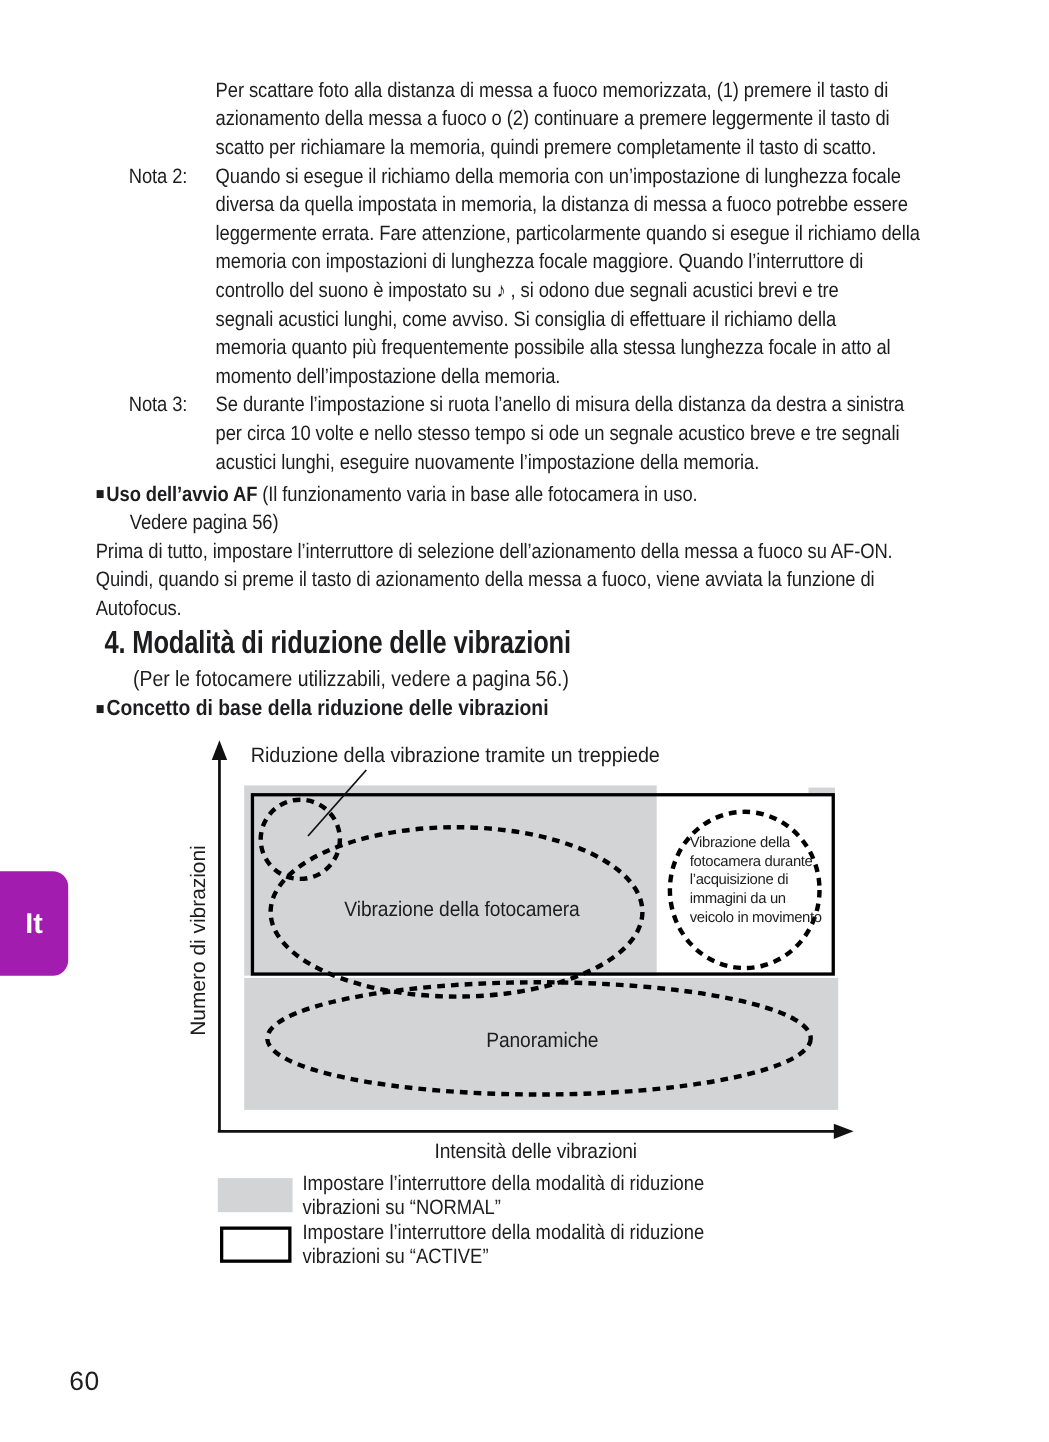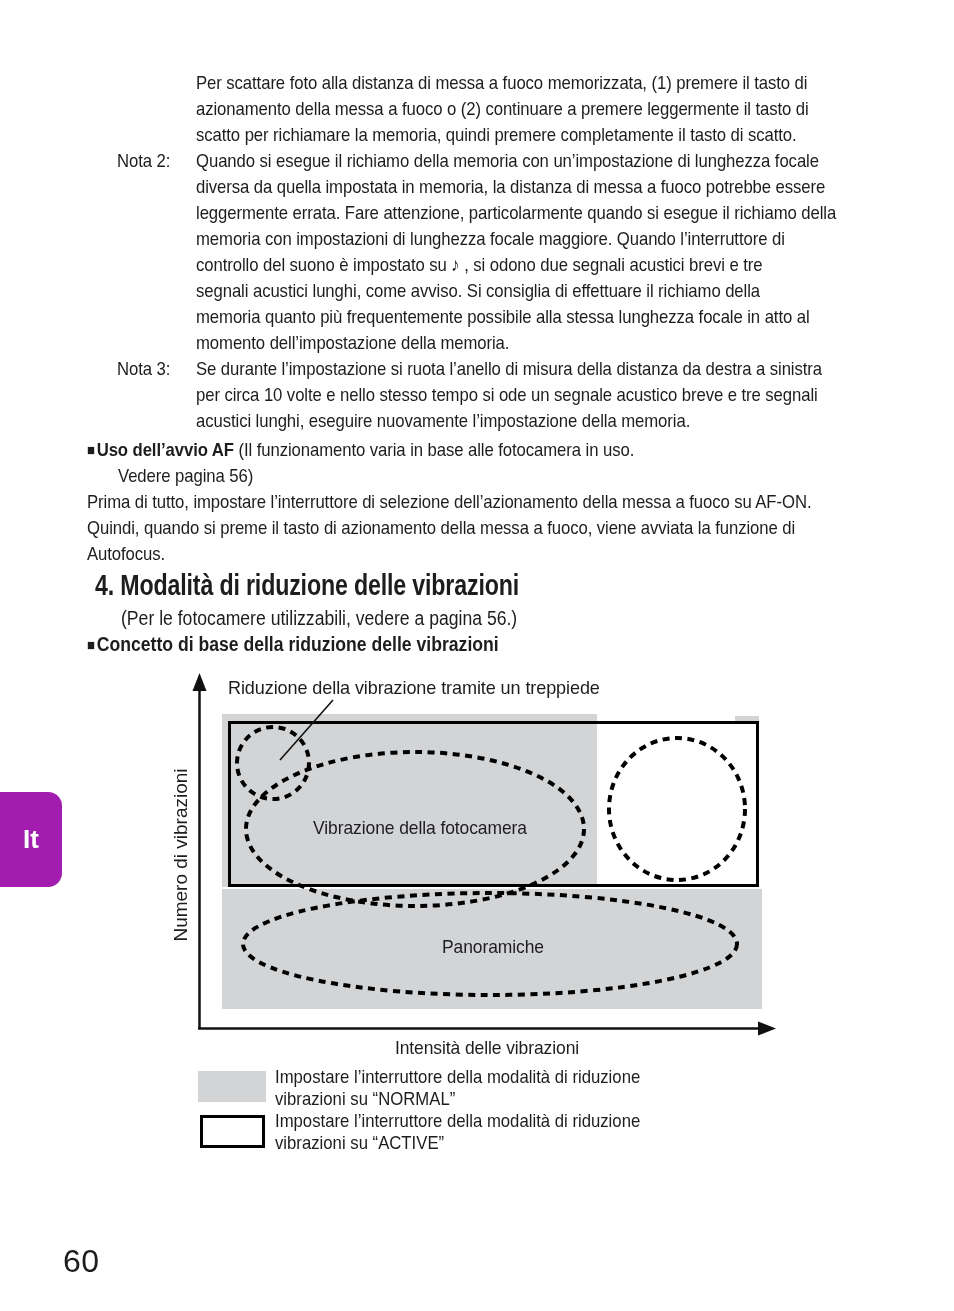--- a/index.html
+++ b/index.html
@@ -40,21 +40,21 @@
   }
   
   .it-tab{
     position:absolute;left:0;top:792px;width:62px;height:95px;
     background:#a21caf;border-radius:0 14px 14px 0;
     display:flex;align-items:center;justify-content:center;
   }
   .it-tab span{color:#fff;font-size:26px;font-weight:bold;}
   .pagenum{
     position:absolute;left:63px;top:1243px;
-    font-size:32px;letter-spacing:0.5px;
+    font-size:24px;letter-spacing:0.5px;
   }
   
   .gray-box{position:absolute;background:#d3d4d6;}
   .active-rect{
     position:absolute;left:228px;top:721px;width:531px;height:166px;
     border:3px solid #000;box-sizing:border-box;background:transparent;
   }
   .diagram-svg{position:absolute;left:150px;top:660px;}
   .diag-label{
     position:absolute;font-size:19px;line-height:22px;white-space:nowrap;
@@ -139,20 +139,25 @@
     <ellipse cx="415" cy="829" rx="169" ry="77" fill="none" stroke="#000" stroke-width="4" stroke-dasharray="7 5.5"></ellipse>
     <ellipse cx="677" cy="809" rx="68" ry="71" fill="none" stroke="#000" stroke-width="4" stroke-dasharray="7 5.5"></ellipse>
     <ellipse cx="490" cy="944" rx="247" ry="51" fill="none" stroke="#000" stroke-width="4" stroke-dasharray="7 5.5"></ellipse>
   </svg>
 
   <div class="diag-label scaled-left" style="left:228px;top:677px;">Riduzione della vibrazione tramite un treppiede</div>
   <div class="y-axis-label">Numero di vibrazioni</div>
   <div class="diag-label center-label" style="left:337px;top:1037px;width:300px;">Intensità delle vibrazioni</div>
   <div class="diag-label center-label" style="left:295px;top:817px;width:250px;">Vibrazione della fotocamera</div>
   <div class="diag-label center-label" style="left:393px;top:936px;width:200px;">Panoramiche</div>
+  <div class="vehicle-text">Vibrazione della
+fotocamera durante
+l’acquisizione di
+immagini da un
+veicolo in movimento</div>
 
   <div class="legend-swatch-normal"></div>
   <div class="legend-text" style="top:1066px;">Impostare l’interruttore della modalità di riduzione
 vibrazioni su “NORMAL”</div>
   <div class="legend-swatch-active"></div>
   <div class="legend-text" style="top:1110px;">Impostare l’interruttore della modalità di riduzione
 vibrazioni su “ACTIVE”</div>
 
   <div class="it-tab">
       <span>It</span>

